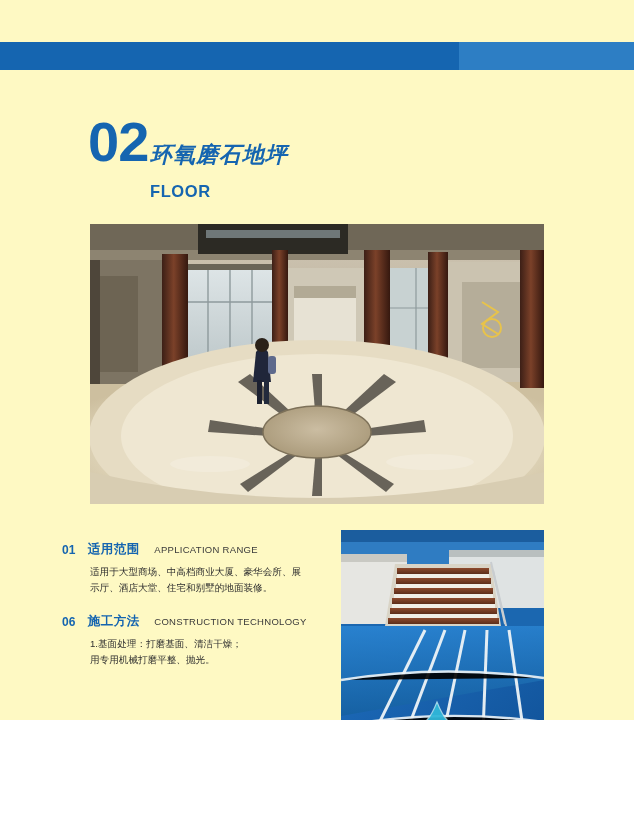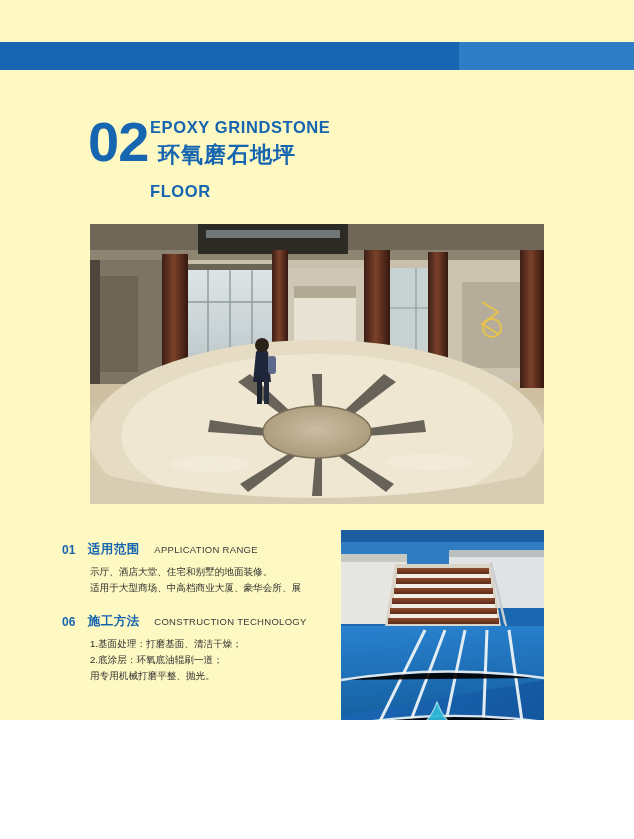--- a/index.html
+++ b/index.html
@@ -65,26 +65,27 @@
     left: 62px;
     top: 8px;
     font-size: 16.5px;
     font-weight: bold;
     color: #1565b0;
     letter-spacing: 0.6px;
     font-family: "Liberation Sans", sans-serif;
   }
   .title-cn {
     position: absolute;
-    left: 70px;
+    left: 62px;
     top: 30px;
     font-size: 22px;
     font-weight: bold;
     color: #1565b0;
     letter-spacing: 1px;
+    font-style: italic;
   }
   .title-en-bottom {
     position: absolute;
     left: 62px;
     top: 72px;
     font-size: 16.5px;
     font-weight: bold;
     color: #1565b0;
     letter-spacing: 0.6px;
   }
@@ -187,21 +188,20 @@
 </head>
 <body>
 
 <div class="page">
 
   <div class="top-band"></div>
   <div class="top-band-light"></div>
 
   <div class="title-block">
     <div class="big-number">02</div>
-    <div class="title-en-top">EPOXY GRINDSTONE</div>
     <div class="title-cn">环氧磨石地坪</div>
     <div class="title-en-bottom">FLOOR</div>
   </div>
 
   <div class="hero-photo">
     <svg class="hero-svg" width="454" height="280" viewBox="0 0 454 280" xmlns="http://www.w3.org/2000/svg">
       <defs>
         <radialGradient id="floorG" cx="50%" cy="58%" r="62%">
           <stop offset="0%" stop-color="#efe7d2"></stop>
           <stop offset="70%" stop-color="#e2d8bd"></stop>
@@ -387,35 +387,34 @@
 
   <div class="sections">
 
     <div class="section">
       <div class="sec-head">
         <span class="sec-num">01</span>
         <span class="sec-cn">适用范围</span>
         <span class="sec-en">APPLICATION RANGE</span>
       </div>
       <div class="sec-body">
+        <div>适用于大型商场、中高档商业大厦、豪华会所、展</div>
         <div>示厅、酒店大堂、住宅和别墅的地面装修。</div>
-        <div>适用于大型商场、中高档商业大厦、豪华会所、展</div>
       </div>
     </div>
 
 
     <div class="section">
       <div class="sec-head">
         <span class="sec-num">06</span>
         <span class="sec-cn">施工方法</span>
         <span class="sec-en">CONSTRUCTION TECHNOLOGY</span>
       </div>
       <div class="sec-body">
         <div>1.基面处理：打磨基面、清洁干燥；</div>
-        <div>2.底涂层：环氧底油辊刷一道；</div>
         <div>用专用机械打磨平整、抛光。</div>
       </div>
     </div>
 
   </div>
 
   <div class="footer-tab"></div>
   <div class="page-num">13</div>
   <div class="footer-rule"></div>
 

